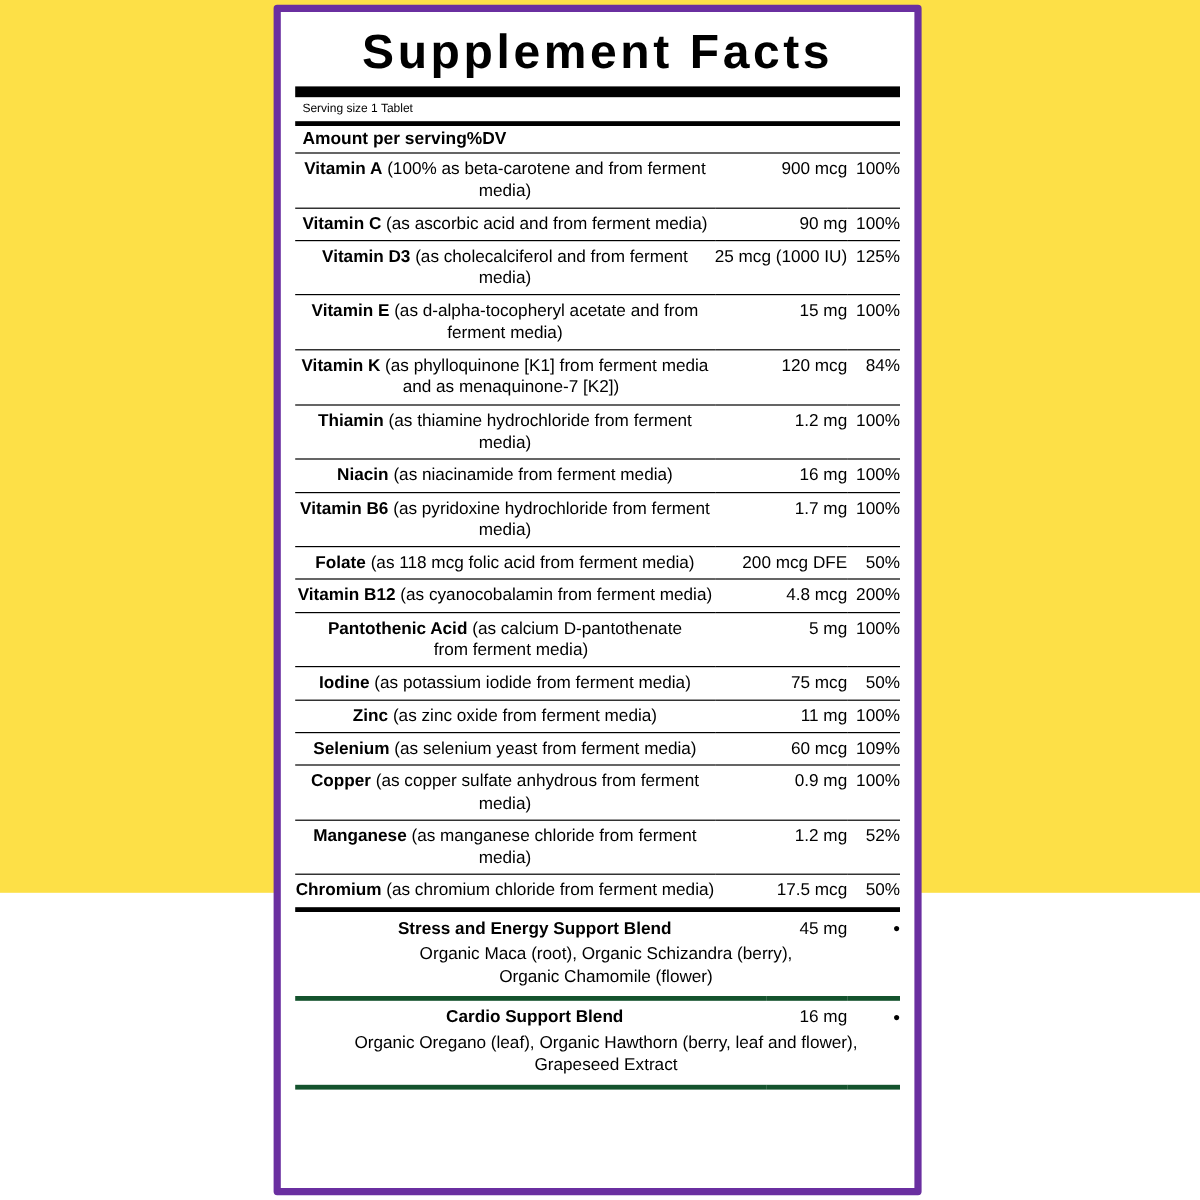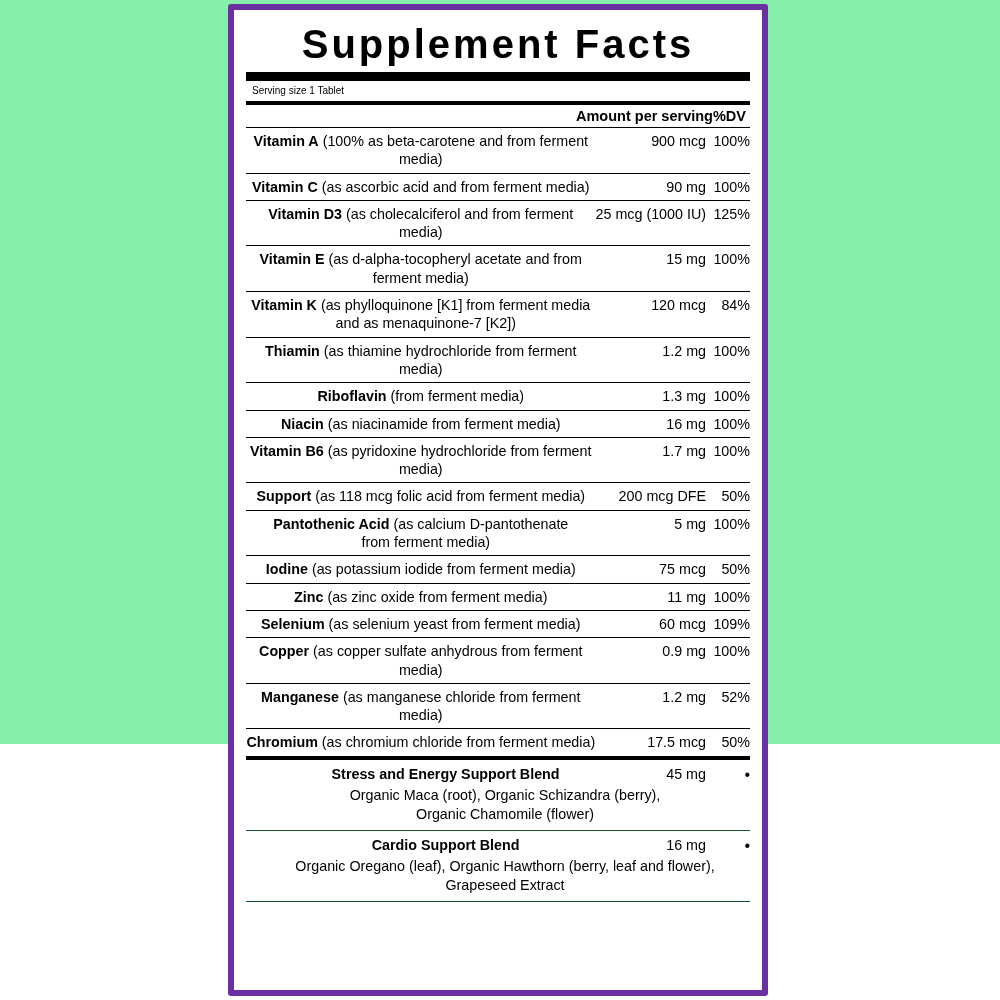--- a/index.html
+++ b/index.html
@@ -14,21 +14,21 @@
     color: #000000;
     position: relative;
     overflow: hidden;
   }
 
   .page {
     position: absolute;
     left: 0; top: 0;
     width: 1000px;
     height: 744px;
-    background: #86efac;
+    background: #fde047;
   }
 
   
   .purple-frame {
     position: absolute;
     left: 228px;
     top: 4px;
     width: 540px;
     height: 992px;
     border: 6px solid #6a2fa0;
@@ -70,21 +70,21 @@
   }
 
   .serving {
     font-size: 10px;
     padding: 3px 0 4px 6px;
     line-height: 1.3;
   }
 
   .hdr-row {
     display: flex;
-    justify-content: flex-end;
+    justify-content: flex-start;
     font-size: 14.5px;
     font-weight: bold;
     padding: 3px 4px 3px 6px;
   }
 
   table.facts {
     width: 100%;
     border-collapse: collapse;
     font-size: 14.3px;
   }
@@ -126,21 +126,21 @@
   }
 
   table.blends td {
     padding: 5px 0 5px 0;
   }
   table.blends tr.blend-head td {
     border-bottom: none;
     padding-bottom: 1px;
   }
   table.blends tr.blend-body td {
-    border-bottom: 1px solid #14532d;
+    border-bottom: 4px solid #14532d;
     padding-top: 0;
     padding-bottom: 6px;
   }
   .blend-name {
     font-weight: bold;
     padding-left: 6px;
   }
   .blend-ing {
     padding-left: 14px;
     line-height: 1.32;
@@ -213,49 +213,49 @@
         <tr>
           <td class="name">
             <span class="bold">Thiamin</span>
             <span>(as thiamine hydrochloride from ferment media)</span>
           </td>
           <td class="amt">1.2 mg</td>
           <td class="dv">100%</td>
         </tr>
         <tr>
           <td class="name">
-            <span class="bold">Riboflavin</span>
-            <span>(from ferment media)</span>
-          </td>
-          <td class="amt">1.3 mg</td>
-          <td class="dv">100%</td>
-        </tr>
-        <tr>
-          <td class="name">
             <span class="bold">Niacin</span>
             <span>(as niacinamide from ferment media)</span>
           </td>
           <td class="amt">16 mg</td>
           <td class="dv">100%</td>
         </tr>
         <tr>
           <td class="name">
             <span class="bold">Vitamin B6</span>
             <span>(as pyridoxine hydrochloride from ferment media)</span>
           </td>
           <td class="amt">1.7 mg</td>
           <td class="dv">100%</td>
         </tr>
         <tr>
           <td class="name">
-            <span class="bold">Support</span>
+            <span class="bold">Folate</span>
             <span>(as 118 mcg folic acid from ferment media)</span>
           </td>
           <td class="amt">200 mcg DFE</td>
           <td class="dv">50%</td>
+        </tr>
+        <tr>
+          <td class="name">
+            <span class="bold">Vitamin B12</span>
+            <span>(as cyanocobalamin from ferment media)</span>
+          </td>
+          <td class="amt">4.8 mcg</td>
+          <td class="dv">200%</td>
         </tr>
         <tr>
           <td class="name">
             <span class="bold">Pantothenic Acid</span>
             <span>(as calcium D-pantothenate</span>
             <span class="sub">from ferment media)</span>
           </td>
           <td class="amt">5 mg</td>
           <td class="dv">100%</td>
         </tr>

